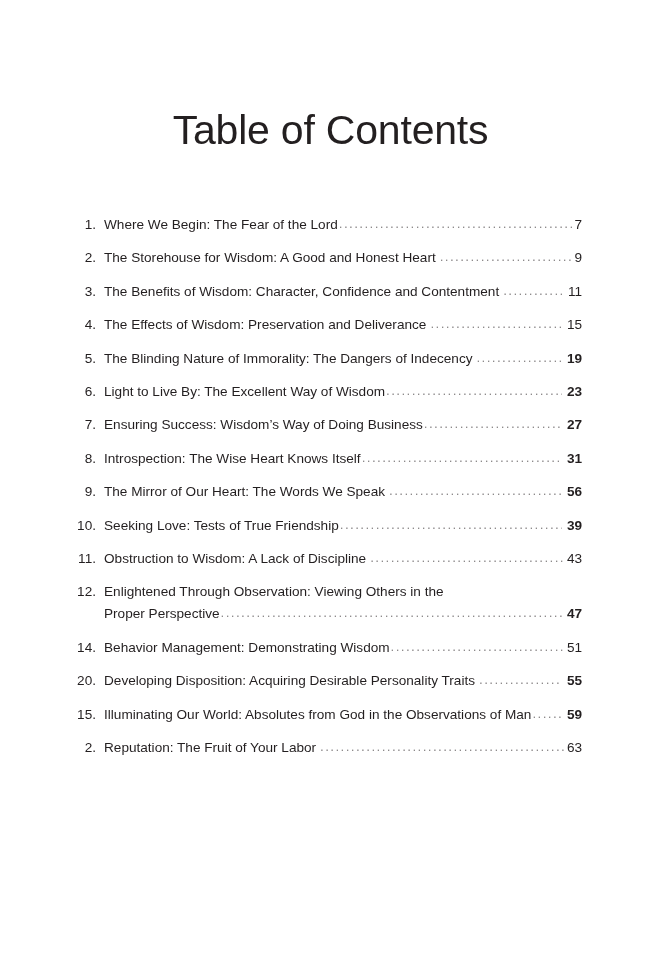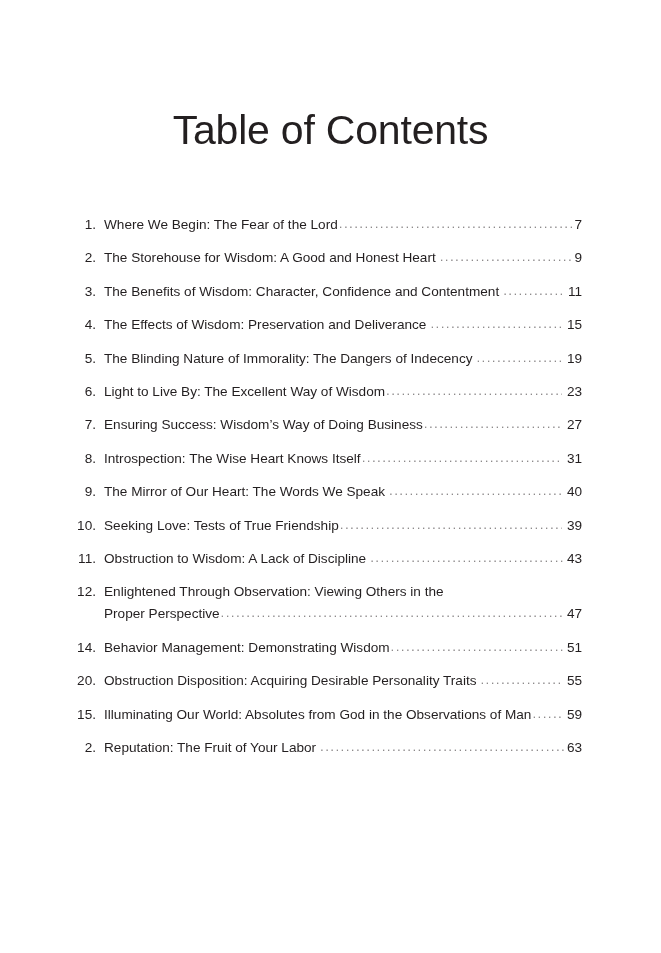--- a/index.html
+++ b/index.html
@@ -109,21 +109,21 @@
   .toc-entry.wrap .toc-line1 {
     display: block;
     white-space: nowrap;
   }
   .toc-entry.wrap .toc-row {
     display: flex;
   }
 
   
   .gap-before .toc-dots { margin-left: 4px; }
-  .gap-after  .toc-page { padding-left: 4px; }
+  .gap-after  .toc-page { padding-left: 4px; font-weight: bold; }
 </style>
 </head>
 <body>
 
 <div class="page">
 
   <div class="toc-title">Table of Contents</div>
 
   <div class="toc-list">
 
@@ -214,21 +214,21 @@
         </span>
       </span>
     </div>
 
     <div class="toc-entry gap-before gap-after">
       <span class="toc-num">9.</span>
       <span class="toc-body">
         <span class="toc-row">
           <span class="toc-label">The Mirror of Our Heart: The Words We Speak</span>
           <span class="toc-dots"></span>
-          <span class="toc-page">40</span>
+          <span class="toc-page">56</span>
         </span>
       </span>
     </div>
 
     <div class="toc-entry gap-after">
       <span class="toc-num">10.</span>
       <span class="toc-body">
         <span class="toc-row">
           <span class="toc-label">Seeking Love: Tests of True Friendship</span>
           <span class="toc-dots"></span>
@@ -268,21 +268,21 @@
           <span class="toc-dots"></span>
           <span class="toc-page">51</span>
         </span>
       </span>
     </div>
 
     <div class="toc-entry gap-before gap-after">
       <span class="toc-num">20.</span>
       <span class="toc-body">
         <span class="toc-row">
-          <span class="toc-label">Obstruction Disposition: Acquiring Desirable Personality Traits</span>
+          <span class="toc-label">Developing Disposition: Acquiring Desirable Personality Traits</span>
           <span class="toc-dots"></span>
           <span class="toc-page">55</span>
         </span>
       </span>
     </div>
 
     <div class="toc-entry gap-after">
       <span class="toc-num">15.</span>
       <span class="toc-body">
         <span class="toc-row">

